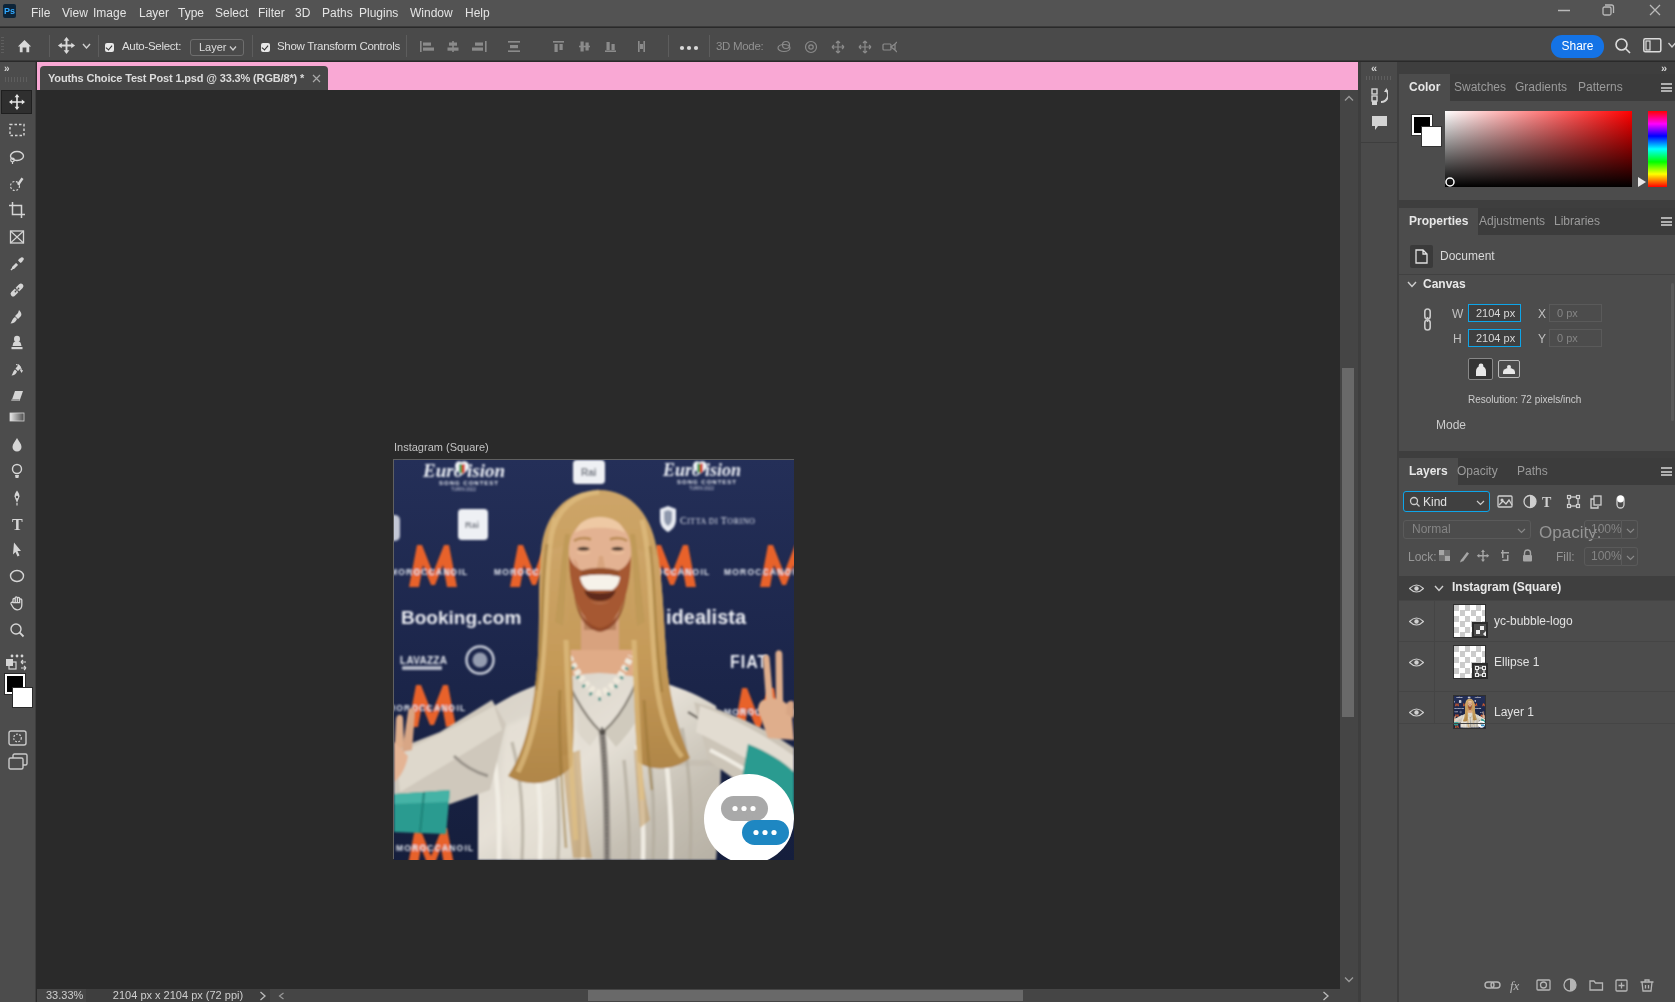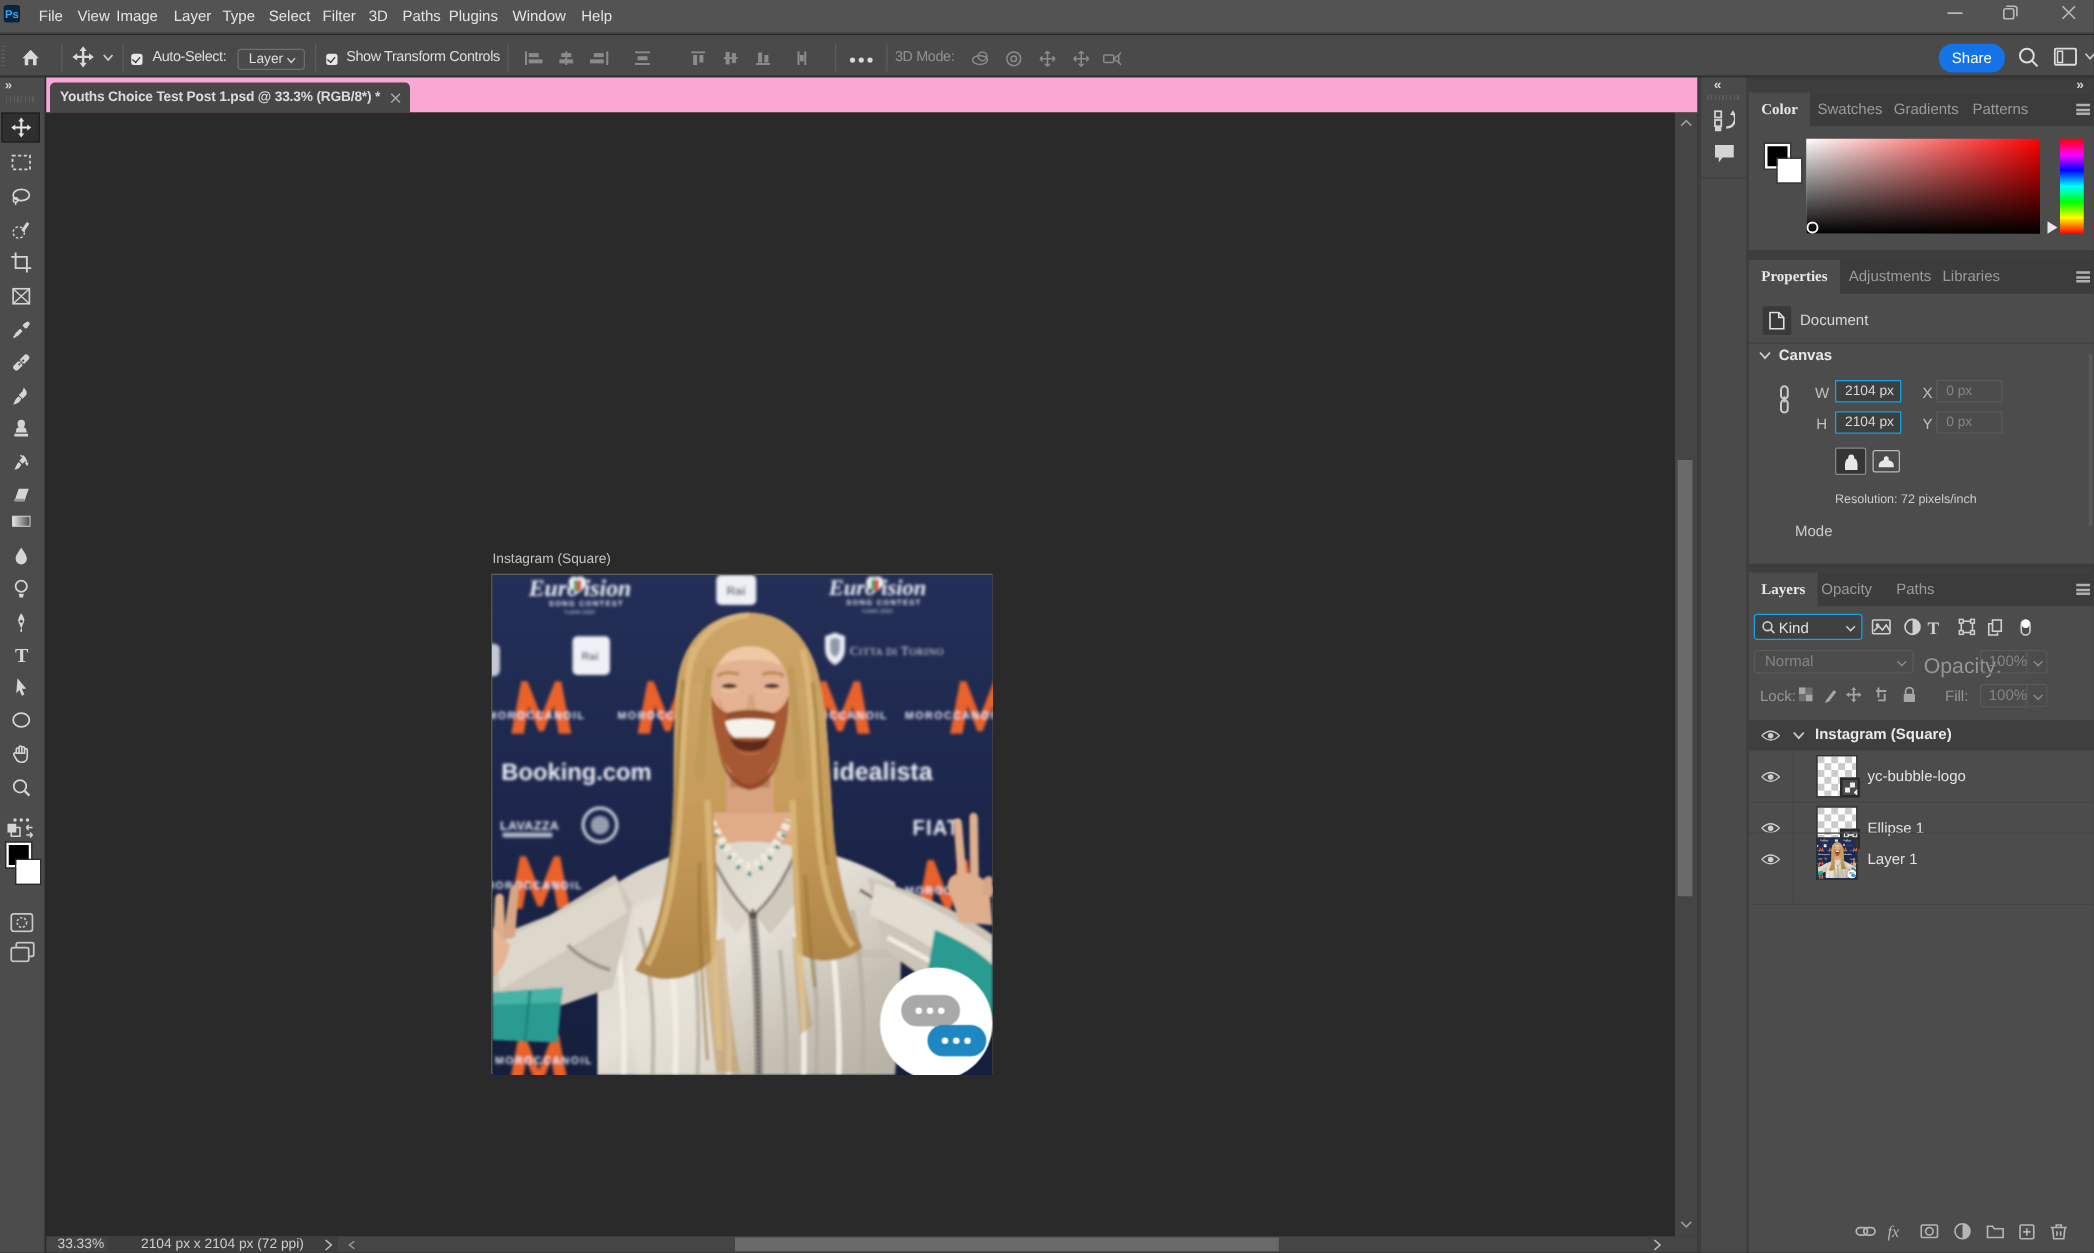--- a/index.html
+++ b/index.html
@@ -38,21 +38,21 @@
   #vthumb { position:absolute; left:2px; top:278px; width:12px; height:349px; background:#696969; }
   #statusbar { position:absolute; left:37px; top:989px; width:1321px; height:13px; background:#454545; color:#cfcfcf; font-size:11px; }
   #dimbox { position:absolute; left:49px; top:0; width:184px; height:13px; background:#3e3e3e; text-align:center; line-height:13px; }
   #hthumb { position:absolute; left:551px; top:1px; width:435px; height:11px; background:#696969; }
   
   #dock { position:absolute; left:1358px; top:62px; width:317px; height:940px; background:#3e3e3e; }
   #ministrip { position:absolute; left:3px; top:0; width:36px; height:940px; background:#4a4a4a; }
   .panel { position:absolute; left:41px; width:276px; background:#4c4c4c; }
   .ptabs { position:absolute; left:0; top:0; width:100%; height:27px; background:#3c3c3c; }
   .ptab { position:absolute; top:0; height:27px; line-height:27px; font-size:12px; color:#9b9b9b; }
-  .ptab.active { background:#4c4c4c; color:#e6e6e6; font-weight:bold; padding:0 10px;font-family:Liberation Serif, serif; }
+  .ptab.active { background:#4c4c4c; color:#e6e6e6; font-weight:bold; padding:0 10px; }
   .burger { position:absolute; right:3px; top:9px; width:11px; height:9px;
      border-top:2px solid #b0b0b0; border-bottom:2px solid #b0b0b0; }
   .burger:after { content:""; position:absolute; left:0; top:1.5px; width:11px; height:2px; background:#b0b0b0; }
   .field { position:absolute; background:#3f3f3f; border:1px solid #0ea5e9; color:#d8d8d8; font-size:11px; }
   .gfield { border:1px solid #5a5a5a; color:#858585; background:transparent; }
   .eye { position:absolute; width:15px; height:9px; }
   .lrow { position:absolute; left:0; width:276px; height:41px; border-top:1px solid #454545; }
   .thumb { position:absolute; left:54px; top:3px; width:33px; height:34px; border:1px solid #303030;
      background-image: conic-gradient(#ffffff 0 25%, #cbcbcb 0 50%, #ffffff 0 75%, #cbcbcb 0);
      background-size: 11px 11px; }
@@ -813,21 +813,21 @@
         <svg style="position:absolute;left:1px;top:1px" width="11" height="11">
             <rect x="2" y="2" width="7" height="7" fill="none" stroke="#ececec" stroke-width="1.2"></rect>
             <rect x="0.5" y="0.5" width="3" height="3" fill="#4a4a4a" stroke="#ececec" stroke-width="1"></rect>
             <rect x="7.5" y="0.5" width="3" height="3" fill="#4a4a4a" stroke="#ececec" stroke-width="1"></rect>
             <rect x="0.5" y="7.5" width="3" height="3" fill="#4a4a4a" stroke="#ececec" stroke-width="1"></rect>
             <rect x="7.5" y="7.5" width="3" height="3" fill="#4a4a4a" stroke="#ececec" stroke-width="1"></rect>
           </svg>
       </div>
       <div class="lname">Ellipse 1</div>
     </div>
-    <div class="lrow" style="top:208px">
+    <div class="lrow" style="top:233px">
       <svg class="eye" style="left:10px;top:16px" viewBox="0 0 15 9">
           <path d="M0.5 4.5 Q7.5 -2.5 14.5 4.5 Q7.5 11.5 0.5 4.5 Z" fill="none" stroke="#cfcfcf" stroke-width="1.1"></path>
           <circle cx="7.5" cy="4.5" r="2.2" fill="#cfcfcf"></circle>
         </svg>
       <div class="thumb" id="photothumb" style="background:#1f2950;overflow:hidden"><svg width="31" height="32" viewBox="0 0 400 413">
             <use href="#scene"></use>
           </svg></div>
       <div class="lname">Layer 1</div>
     </div>
     <div class="abs" style="left:0;top:265px;width:276px;height:1px;background:#454545"></div>

